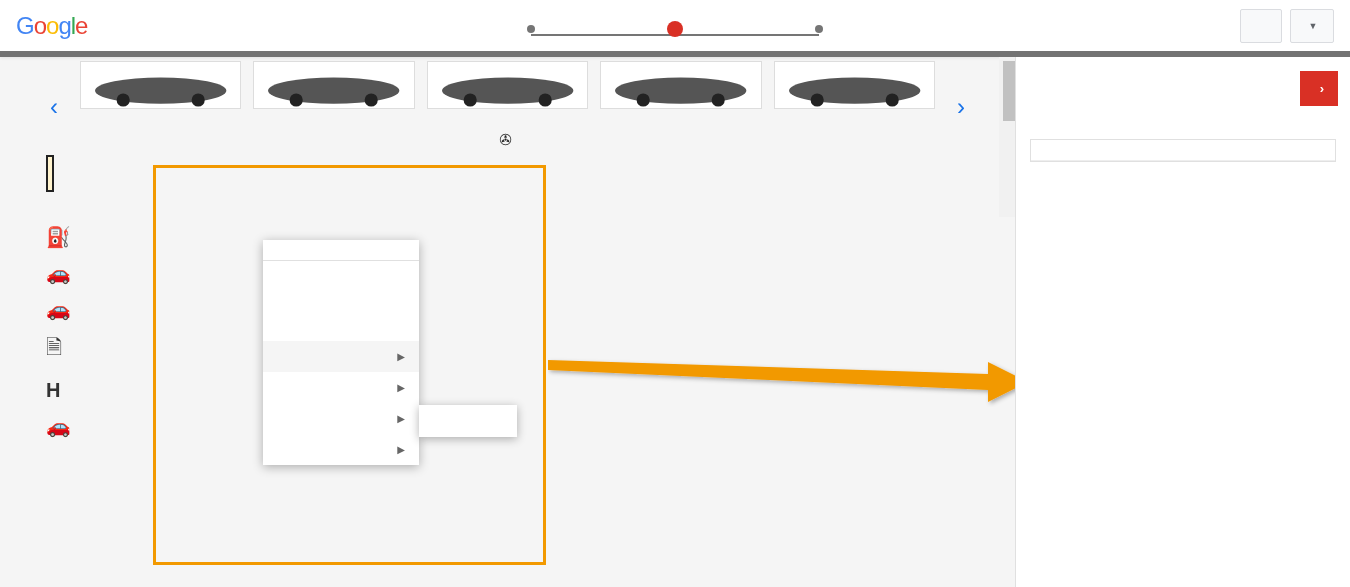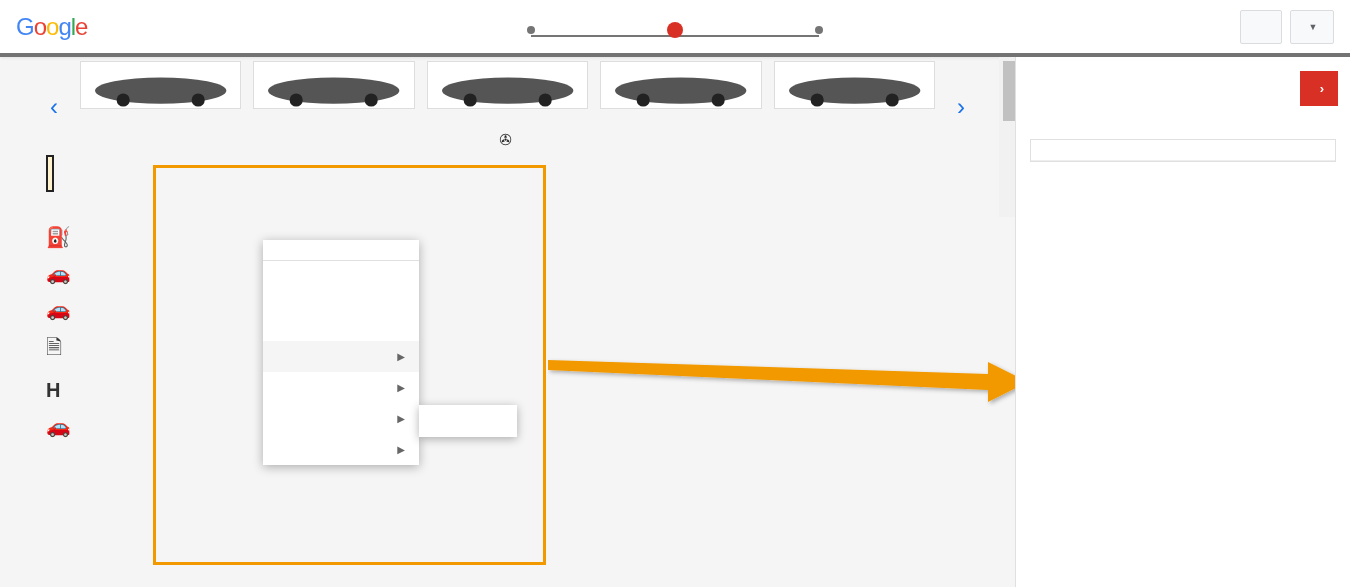--- a/index.html
+++ b/index.html
@@ -1,21 +1,21 @@
 <!DOCTYPE html>
 <html><head>
 <meta charset="utf-8">
 <style>
 * { box-sizing: border-box; margin: 0; padding: 0; font-family: Arial, sans-serif; }
 body { background: #f5f5f5; overflow: hidden; }
 
 .header {
   height: 57px;
   background: #fff;
-  border-bottom: 4px solid #737373;
+  border-bottom: 6px solid #737373;
   display: flex;
   align-items: center;
   padding: 0 16px;
   box-shadow: 0 1px 3px rgba(0,0,0,0.08);
   position: relative;
 }
 .logo-g { font-size: 24px; font-weight: 500; letter-spacing: -1px; }
 .g-b { color: #4285f4; }
 .g-r { color: #ea4335; }
 .g-y { color: #fbbc05; }

